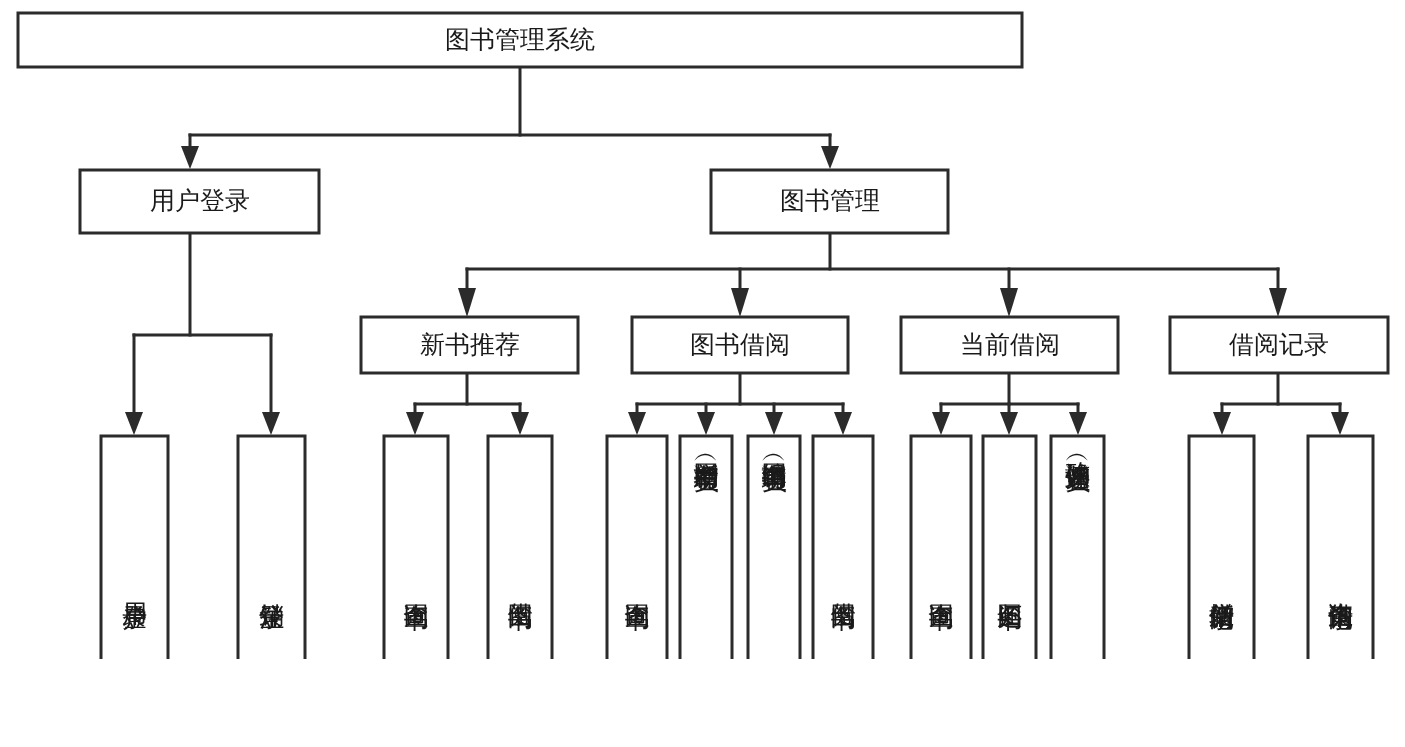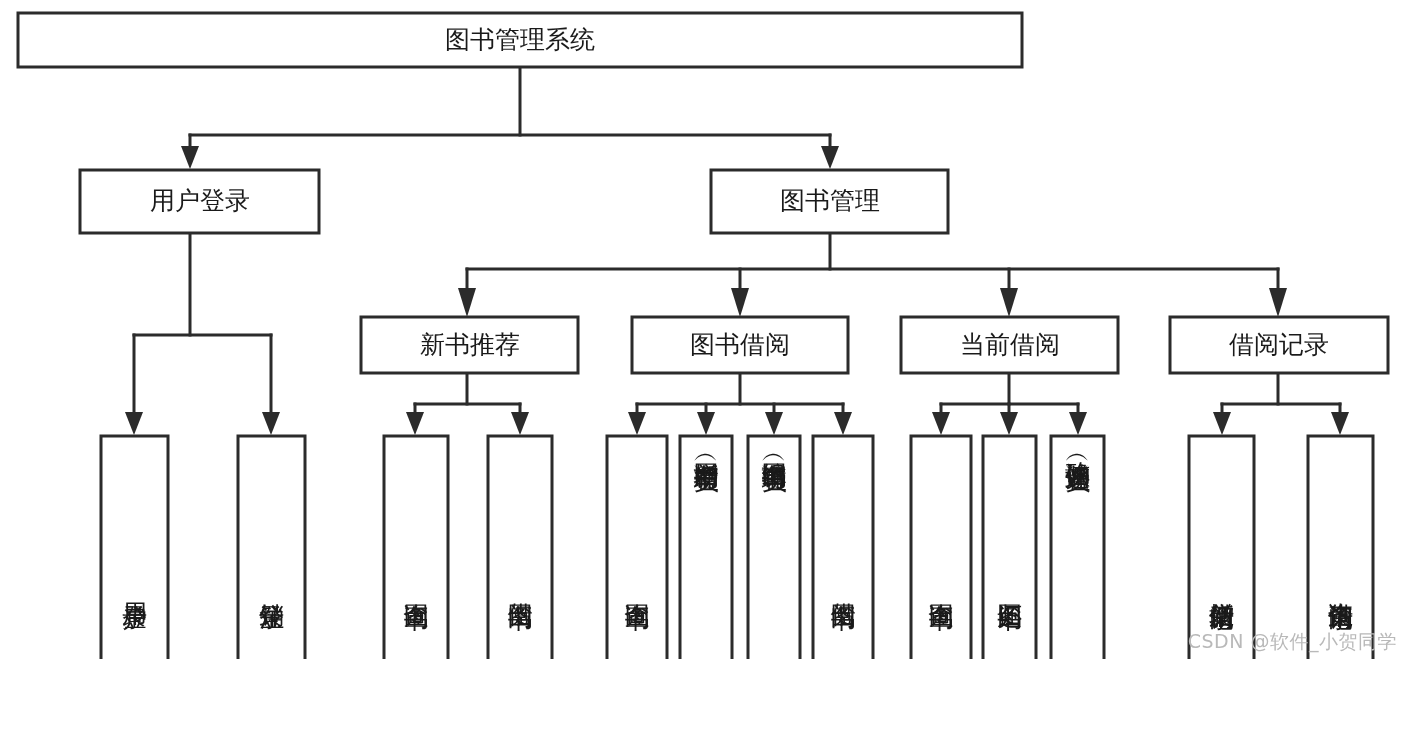--- a/index.html
+++ b/index.html
@@ -227,14 +227,13 @@
   <div class="vlabel-box" style="left:1051px; top:436px; width:53px; height:297px; align-items:flex-start;">
     <span class="vlabel-text" style="margin-top:6px;">确认归还（管理员）</span>
   </div>
   <div class="vlabel-box" style="left:1189px; top:436px; width:65px; height:297px;">
     <span class="vlabel-text">新增借阅记录</span>
   </div>
   <div class="vlabel-box" style="left:1308px; top:436px; width:65px; height:297px;">
     <span class="vlabel-text">查询借阅记录</span>
   </div>
 
-  <div class="watermark">CSDN @软件_小贺同学</div>
 </div>
 
 </body></html>

